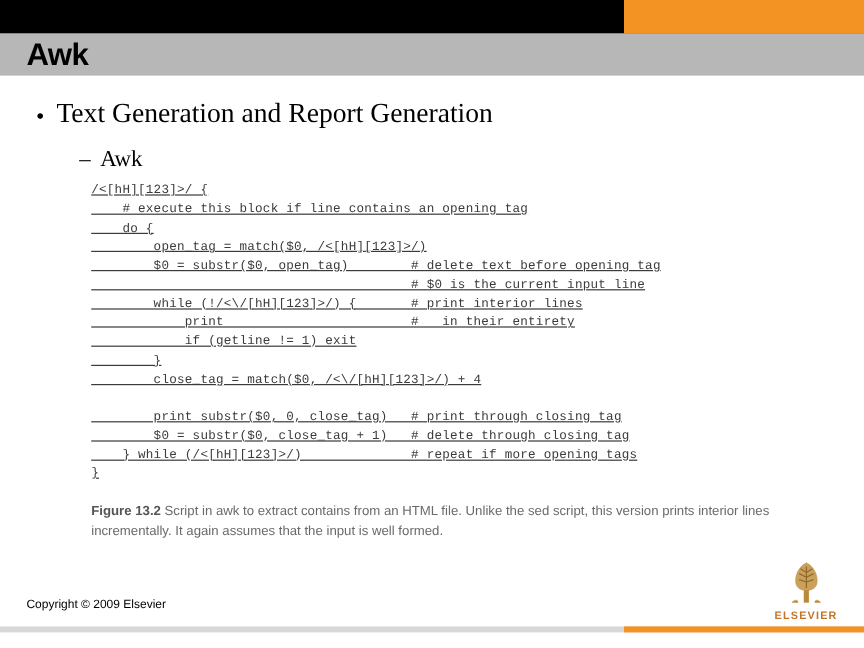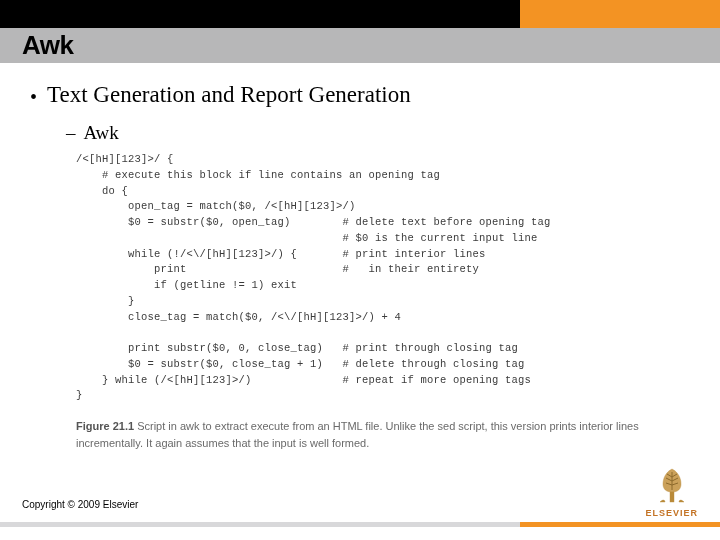--- a/index.html
+++ b/index.html
@@ -7,21 +7,21 @@
   .slide { width: 720px; height: 540px; position: relative; background: #fff; }
   .top-black { position: absolute; top: 0; left: 0; width: 720px; height: 28px; background: #000; }
   .top-orange { position: absolute; top: 0; right: 0; width: 200px; height: 28px; background: #f39323; }
   .title-bar { position: absolute; top: 28px; left: 0; width: 720px; height: 35px; background: #b7b7b8; display: flex; align-items: center; padding-left: 22px; }
   .title-bar h1 { font-family: Arial, sans-serif; font-weight: 900; font-size: 26px; color: #000; letter-spacing: -0.5px; }
   .body { position: absolute; top: 78px; left: 0; width: 720px; padding: 0 30px; }
   .bullet1 { font-size: 23px; color: #000; margin-top: 4px; margin-bottom: 10px; display: flex; gap: 10px; }
   .bullet1 .dot { font-size: 20px; line-height: 30px; }
   .bullet2 { font-size: 19px; color: #000; margin-left: 36px; margin-bottom: 8px; display: flex; gap: 8px; }
   .bullet2 .dash { font-size: 19px; }
-  .code-block { margin-left: 46px; margin-top: 8px; font-family: 'Courier New', monospace; font-size: 10.5px; line-height: 1.5; color: #3b3b3b; white-space: pre; letter-spacing: 0.2px; filter: blur(0.3px); }
+  .code-block { margin-left: 46px; margin-top: 8px; font-family: 'Courier New', monospace; font-size: 10.5px; line-height: 1.5; color: #3b3b3b; white-space: pre; letter-spacing: 0.2px; filter: blur(0.3px); text-decoration: underline; }
   .cap { margin-left: 46px; margin-top: 14px; font-family: Arial, sans-serif; font-size: 11px; color: #6a6a6a; line-height: 1.5; max-width: 590px; filter: blur(0.35px); }
   .cap .fignum { font-weight: bold; color: #555; }
   .copyright { position: absolute; left: 22px; bottom: 30px; font-family: Arial, sans-serif; font-size: 10px; color: #000; text-align: center; }
   .bottom-gray { position: absolute; bottom: 13px; left: 0; width: 720px; height: 5px; background: #d8d8da; }
   .bottom-orange { position: absolute; bottom: 13px; right: 0; width: 200px; height: 5px; background: #f39323; }
   .logo-wrap { position: absolute; right: 22px; bottom: 22px; text-align: right; }
   .tree { width: 42px; height: 42px; margin: 0 auto 2px; }
   .tree svg { width: 42px; height: 42px; display: block; }
   .logo-text { font-family: Arial, sans-serif; font-size: 9px; letter-spacing: 1px; color: #c47426; font-weight: 600; }
 </style>
@@ -57,21 +57,21 @@
             if (getline != 1) exit
         }
         close_tag = match($0, /&lt;\/[hH][123]&gt;/) + 4
 
         print substr($0, 0, close_tag)   # print through closing tag
         $0 = substr($0, close_tag + 1)   # delete through closing tag
     } while (/&lt;[hH][123]&gt;/)              # repeat if more opening tags
 }</div>
 
     <div class="cap">
-      <span class="fignum">Figure 21.1</span><span> Script in awk to extract execute from an HTML file. Unlike the sed script, this version prints interior lines incrementally. It again assumes that the input is well formed.</span>
+      <span class="fignum">Figure 13.2</span><span> Script in awk to extract contains from an HTML file. Unlike the sed script, this version prints interior lines incrementally. It again assumes that the input is well formed.</span>
     </div>
   </div>
 
   <div class="copyright">Copyright © 2009 Elsevier</div>
 
   <div class="logo-wrap">
     <div class="tree">
       <svg viewBox="0 0 42 42">
         <g fill="#b98a3a" stroke="#b98a3a" stroke-width="0.4">
           <rect x="19" y="27" width="4" height="11"></rect>

